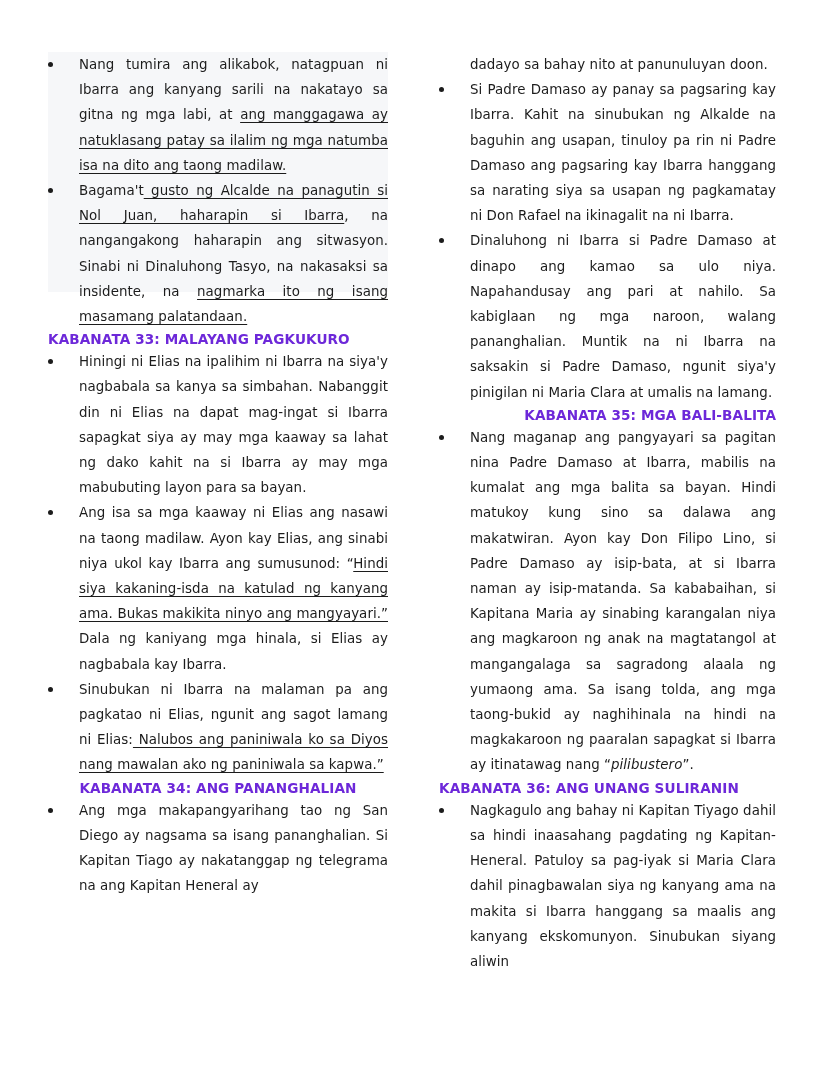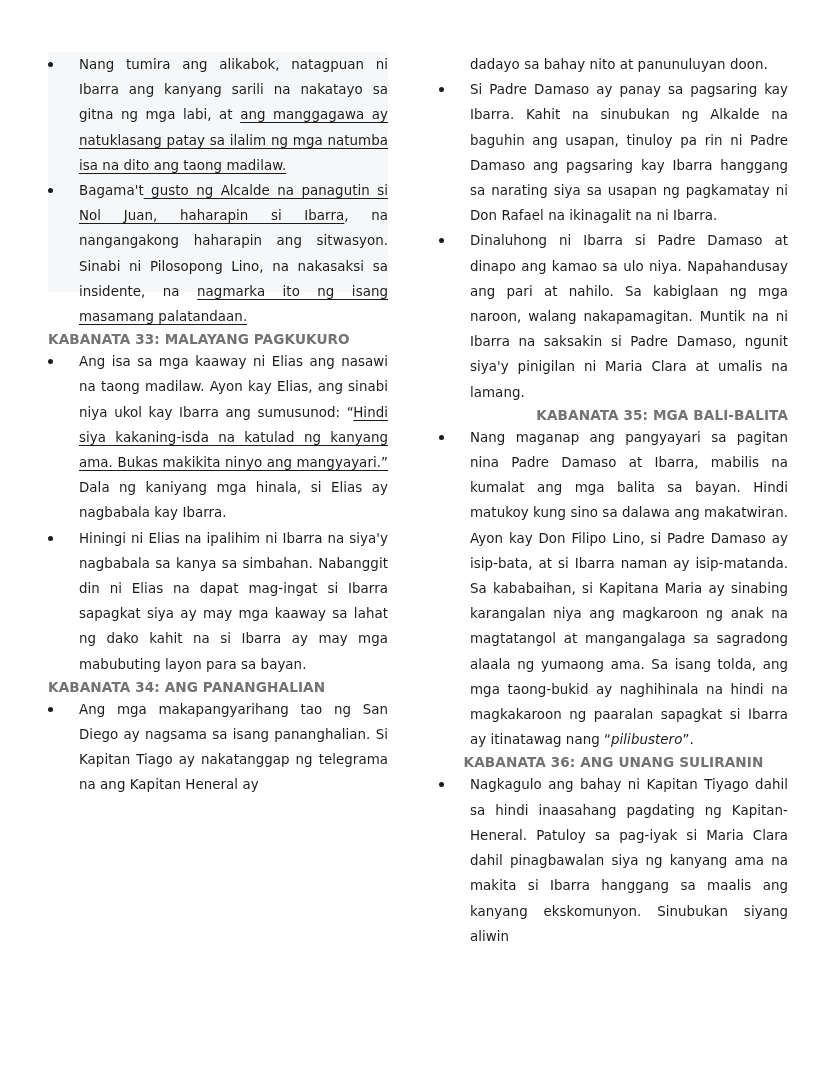--- a/index.html
+++ b/index.html
@@ -37,21 +37,21 @@
     box-sizing: border-box;
   }
   .col-left {
     width: 414px;
     padding-left: 48px;
     padding-right: 26px;
   }
   .col-right {
     width: 414px;
     padding-left: 25px;
-    padding-right: 40px;
+    padding-right: 52px;
   }
 
   
   .shade {
     position: absolute;
     left: 48px;
     top: 52px;
     width: 340px;
     height: 240px;
     background: #f6f7f9;
@@ -91,42 +91,42 @@
   }
   ul.bullets > li > span.txt {
     display: block;
   }
 
   h2.chapter {
     font-size: 13.6px;
     line-height: 20px;
     font-weight: bold;
     margin: 0;
-    color: #737373;
+    color: #6d28d9;
     letter-spacing: 0.1px;
   }
   .chap-left-33 {
     margin-top: 18px;
     margin-bottom: 20px;
     text-align: left;
   }
   .chap-left-34 {
     margin-top: 24px;
     margin-bottom: 22px;
-    text-align: left;
+    text-align: center;
   }
   .chap-right-35 {
     margin-top: 22px;
     margin-bottom: 20px;
     text-align: right;
   }
   .chap-right-36 {
     margin-top: 22px;
     margin-bottom: 21px;
-    text-align: center;
+    text-align: left;
   }
 
   u, .u {
     text-decoration: underline;
     text-decoration-thickness: 1px;
     text-underline-offset: 2.5px;
   }
   i, .i {
     font-style: italic;
   }
@@ -141,32 +141,35 @@
   <div class="columns">
 
     <div class="col col-left">
       <div class="colcontent">
 
         <ul class="bullets">
             <li>
               <span class="txt"><span>Nang tumira ang alikabok, natagpuan ni Ibarra ang kanyang sarili na nakatayo sa gitna ng mga labi, at </span><u>ang manggagawa ay natuklasang patay sa ilalim ng mga natumba isa na dito ang taong madilaw.</u></span>
             </li>
             <li>
-              <span class="txt"><span>Bagama't</span><u> gusto ng Alcalde na panagutin si Nol Juan, haharapin si Ibarra</u><span>, na nangangakong haharapin ang sitwasyon. Sinabi ni Pilosopong Lino, na nakasaksi sa insidente, na </span><u>nagmarka ito ng isang masamang palatandaan.</u></span>
+              <span class="txt"><span>Bagama't</span><u> gusto ng Alcalde na panagutin si Nol Juan, haharapin si Ibarra</u><span>, na nangangakong haharapin ang sitwasyon. Sinabi ni Dinaluhong Tasyo, na nakasaksi sa insidente, na </span><u>nagmarka ito ng isang masamang palatandaan.</u></span>
             </li>
           </ul>
 
         <h2 class="chapter chap-left-33">KABANATA 33: MALAYANG PAGKUKURO</h2>
 
         <ul class="bullets">
             <li>
+              <span class="txt"><span>Hiningi ni Elias na ipalihim ni Ibarra na siya'y nagbabala sa kanya sa simbahan. Nabanggit din ni Elias na dapat mag-ingat si Ibarra sapagkat siya ay may mga kaaway sa lahat ng dako kahit na si Ibarra ay may mga mabubuting layon para sa bayan.</span></span>
+            </li>
+            <li>
               <span class="txt"><span>Ang isa sa mga kaaway ni Elias ang nasawi na taong madilaw. Ayon kay Elias, ang sinabi niya ukol kay Ibarra ang sumusunod: “</span><u>Hindi siya kakaning-isda na katulad ng kanyang ama. Bukas makikita ninyo ang mangyayari.”</u><span> Dala ng kaniyang mga hinala, si Elias ay nagbabala kay Ibarra.</span></span>
             </li>
             <li>
-              <span class="txt"><span>Hiningi ni Elias na ipalihim ni Ibarra na siya'y nagbabala sa kanya sa simbahan. Nabanggit din ni Elias na dapat mag-ingat si Ibarra sapagkat siya ay may mga kaaway sa lahat ng dako kahit na si Ibarra ay may mga mabubuting layon para sa bayan.</span></span>
+              <span class="txt"><span>Sinubukan ni Ibarra na malaman pa ang pagkatao ni Elias, ngunit ang sagot lamang ni Elias:</span><u> Nalubos ang paniniwala ko sa Diyos nang mawalan ako ng paniniwala sa kapwa.”</u></span>
             </li>
           </ul>
 
         <h2 class="chapter chap-left-34">KABANATA 34: ANG PANANGHALIAN</h2>
 
         <ul class="bullets">
             <li>
               <span class="txt"><span>Ang mga makapangyarihang tao ng San Diego ay nagsama sa isang pananghalian. Si Kapitan Tiago ay nakatanggap ng telegrama na ang Kapitan Heneral ay</span></span>
             </li>
           </ul>
@@ -178,21 +181,21 @@
       <div class="colcontent">
 
         <ul class="bullets">
             <li class="nomarker" style="list-style: none;">
               <span class="txt"><span>dadayo sa bahay nito at panunuluyan doon.</span></span>
             </li>
             <li>
               <span class="txt"><span>Si Padre Damaso ay panay sa pagsaring kay Ibarra. Kahit na sinubukan ng Alkalde na baguhin ang usapan, tinuloy pa rin ni Padre Damaso ang pagsaring kay Ibarra hanggang sa narating siya sa usapan ng pagkamatay ni Don Rafael na ikinagalit na ni Ibarra.</span></span>
             </li>
             <li>
-              <span class="txt"><span>Dinaluhong ni Ibarra si Padre Damaso at dinapo ang kamao sa ulo niya. Napahandusay ang pari at nahilo. Sa kabiglaan ng mga naroon, walang nakapamagitan. Muntik na ni Ibarra na saksakin si Padre Damaso, ngunit siya'y pinigilan ni Maria Clara at umalis na lamang.</span></span>
+              <span class="txt"><span>Dinaluhong ni Ibarra si Padre Damaso at dinapo ang kamao sa ulo niya. Napahandusay ang pari at nahilo. Sa kabiglaan ng mga naroon, walang pananghalian. Muntik na ni Ibarra na saksakin si Padre Damaso, ngunit siya'y pinigilan ni Maria Clara at umalis na lamang.</span></span>
             </li>
           </ul>
 
         <h2 class="chapter chap-right-35">KABANATA 35: MGA BALI-BALITA</h2>
 
         <ul class="bullets">
             <li>
               <span class="txt"><span>Nang maganap ang pangyayari sa pagitan nina Padre Damaso at Ibarra, mabilis na kumalat ang mga balita sa bayan. Hindi matukoy kung sino sa dalawa ang makatwiran. Ayon kay Don Filipo Lino, si Padre Damaso ay isip-bata, at si Ibarra naman ay isip-matanda. Sa kababaihan, si Kapitana Maria ay sinabing karangalan niya ang magkaroon ng anak na magtatangol at mangangalaga sa sagradong alaala ng yumaong ama. Sa isang tolda, ang mga taong-bukid ay naghihinala na hindi na magkakaroon ng paaralan sapagkat si Ibarra ay itinatawag nang “</span><i>pilibustero</i><span>”.</span></span>
             </li>
           </ul>

